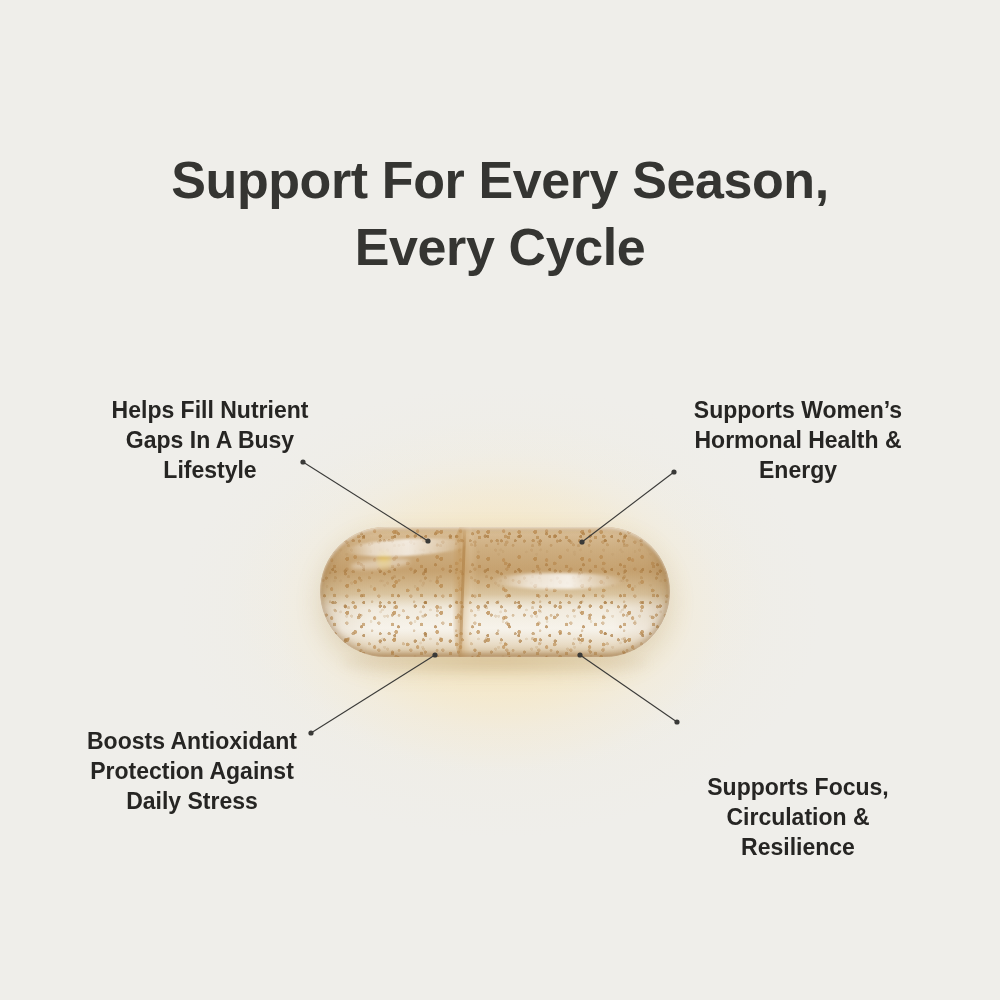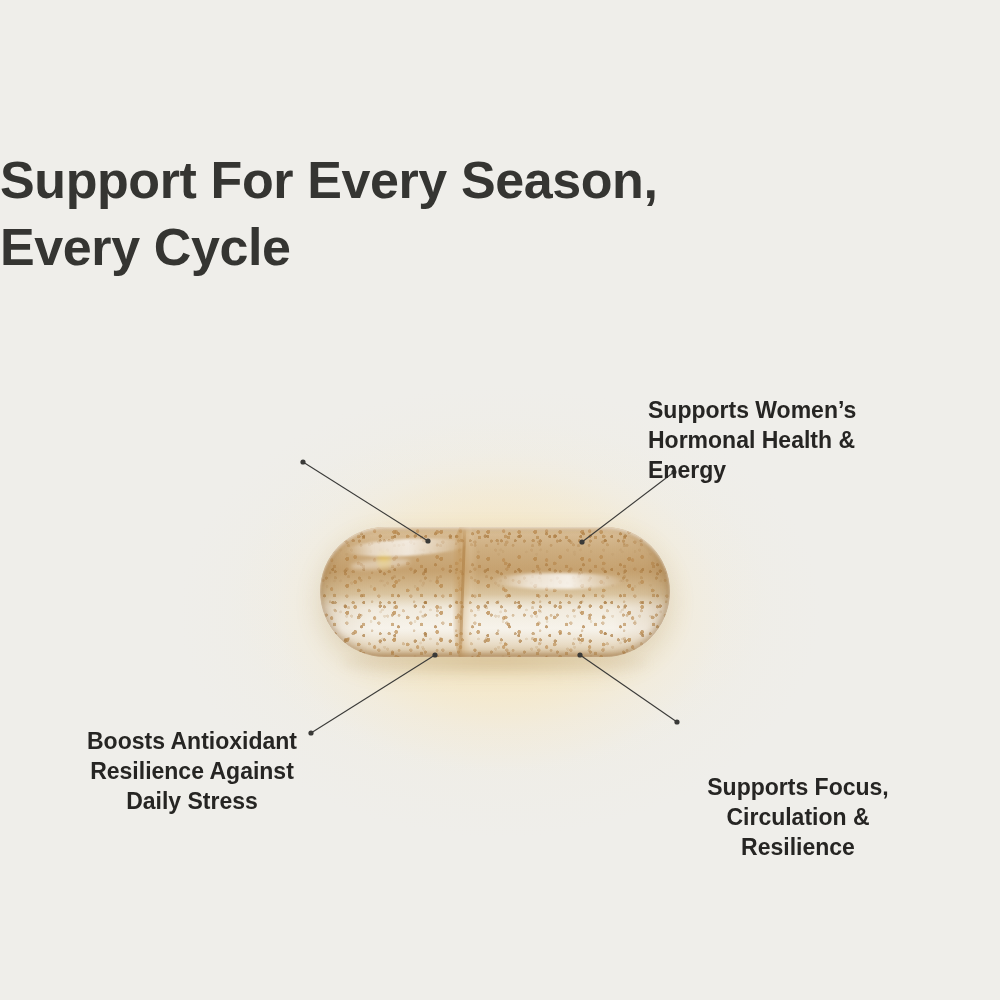--- a/index.html
+++ b/index.html
@@ -49,40 +49,40 @@
         rgba(245,236,214,0.18) 72%,
         rgba(239,238,234,0.0) 100%);
   }
 
   
   .headline {
     position: absolute;
     left: 0;
     top: 112px;
     width: 1000px;
-    text-align: left;
+    text-align: center;
     color: #353532;
     font-size: 52px;
     font-weight: 700;
     line-height: 1.30;
     letter-spacing: -0.4px;
     white-space: pre-line;
   }
 
   
   .callout {
     position: absolute;
     color: #262523;
     font-size: 23px;
     font-weight: 600;
     line-height: 1.30;
     white-space: pre-line;
   }
   .callout.tl { left: 60px;  top: 396px; width: 300px; text-align: center; }
-  .callout.tr { left: 648px; top: 396px; width: 300px; text-align: left; }
+  .callout.tr { left: 648px; top: 396px; width: 300px; text-align: center; }
   .callout.bl { left: 42px;  top: 727px; width: 300px; text-align: center; }
   .callout.br { left: 648px; top: 727px; width: 300px; text-align: center; margin-top: 46px; }
 
   
   .leaders {
     position: absolute;
     left: 0; top: 0;
     width: 1000px; height: 1000px;
     pointer-events: none;
   }
@@ -347,23 +347,26 @@
         <circle cx="582" cy="542" r="2.6" fill="#3a3a38" stroke="none"></circle>
         <line x1="311" y1="733" x2="435" y2="655" stroke="#3a3a38" stroke-width="1.1"></line>
         <circle cx="311" cy="733" r="2.6" fill="#3a3a38" stroke="none"></circle>
         <circle cx="435" cy="655" r="2.6" fill="#3a3a38" stroke="none"></circle>
         <line x1="677" y1="722" x2="580" y2="655" stroke="#3a3a38" stroke-width="1.1"></line>
         <circle cx="677" cy="722" r="2.6" fill="#3a3a38" stroke="none"></circle>
         <circle cx="580" cy="655" r="2.6" fill="#3a3a38" stroke="none"></circle>
       </g>
   </svg>
 
+  <div class="callout tl">Helps Fill Nutrient
+Gaps In A Busy
+Lifestyle</div>
   <div class="callout tr">Supports Women’s
 Hormonal Health &amp;
 Energy</div>
   <div class="callout bl">Boosts Antioxidant
-Resilience Against
+Protection Against
 Daily Stress</div>
   <div class="callout br">Supports Focus,
 Circulation &amp;
 Resilience</div>
 
 </div>
 
 </body></html>

